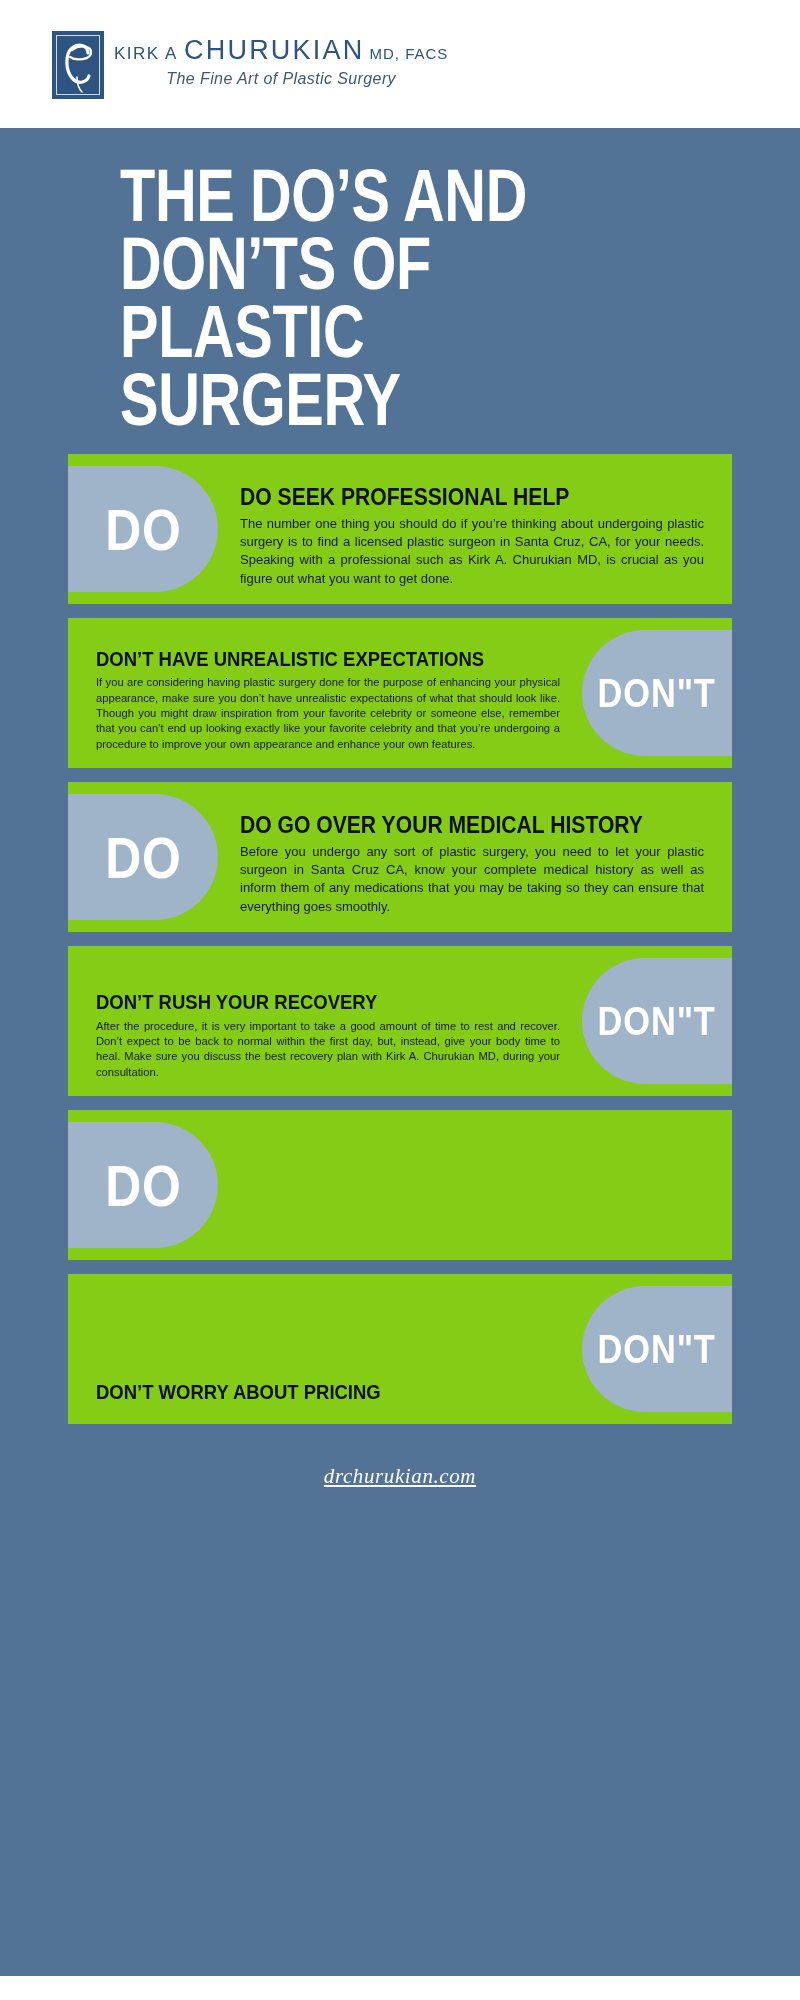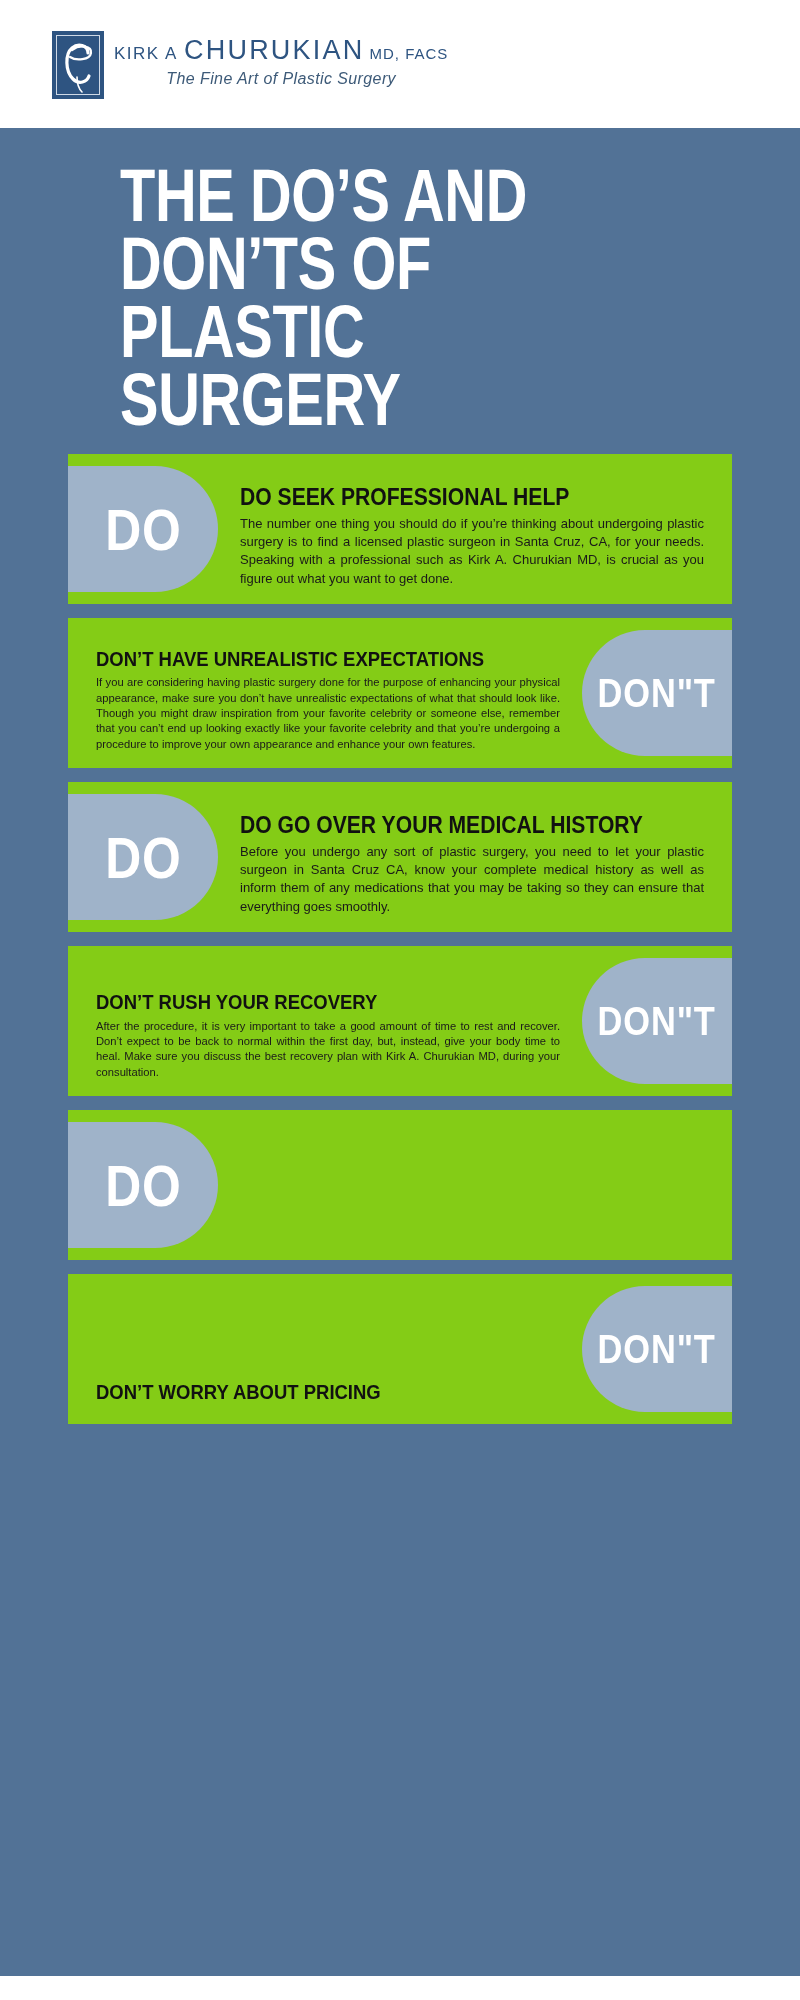--- a/index.html
+++ b/index.html
@@ -247,15 +247,18 @@
         <div class="card-body">
           <div class="card-heading">DON’T WORRY ABOUT PRICING</div>
         </div>
         <div class="badge dont-badge">
           <span>DON"T</span>
         </div>
       </div>
 
     </div>
 
+    <div class="footer">
+      <a class="footer-link" href="#">drchurukian.com</a>
+    </div>
 
   </div>
 </div>
 
 </body></html>

